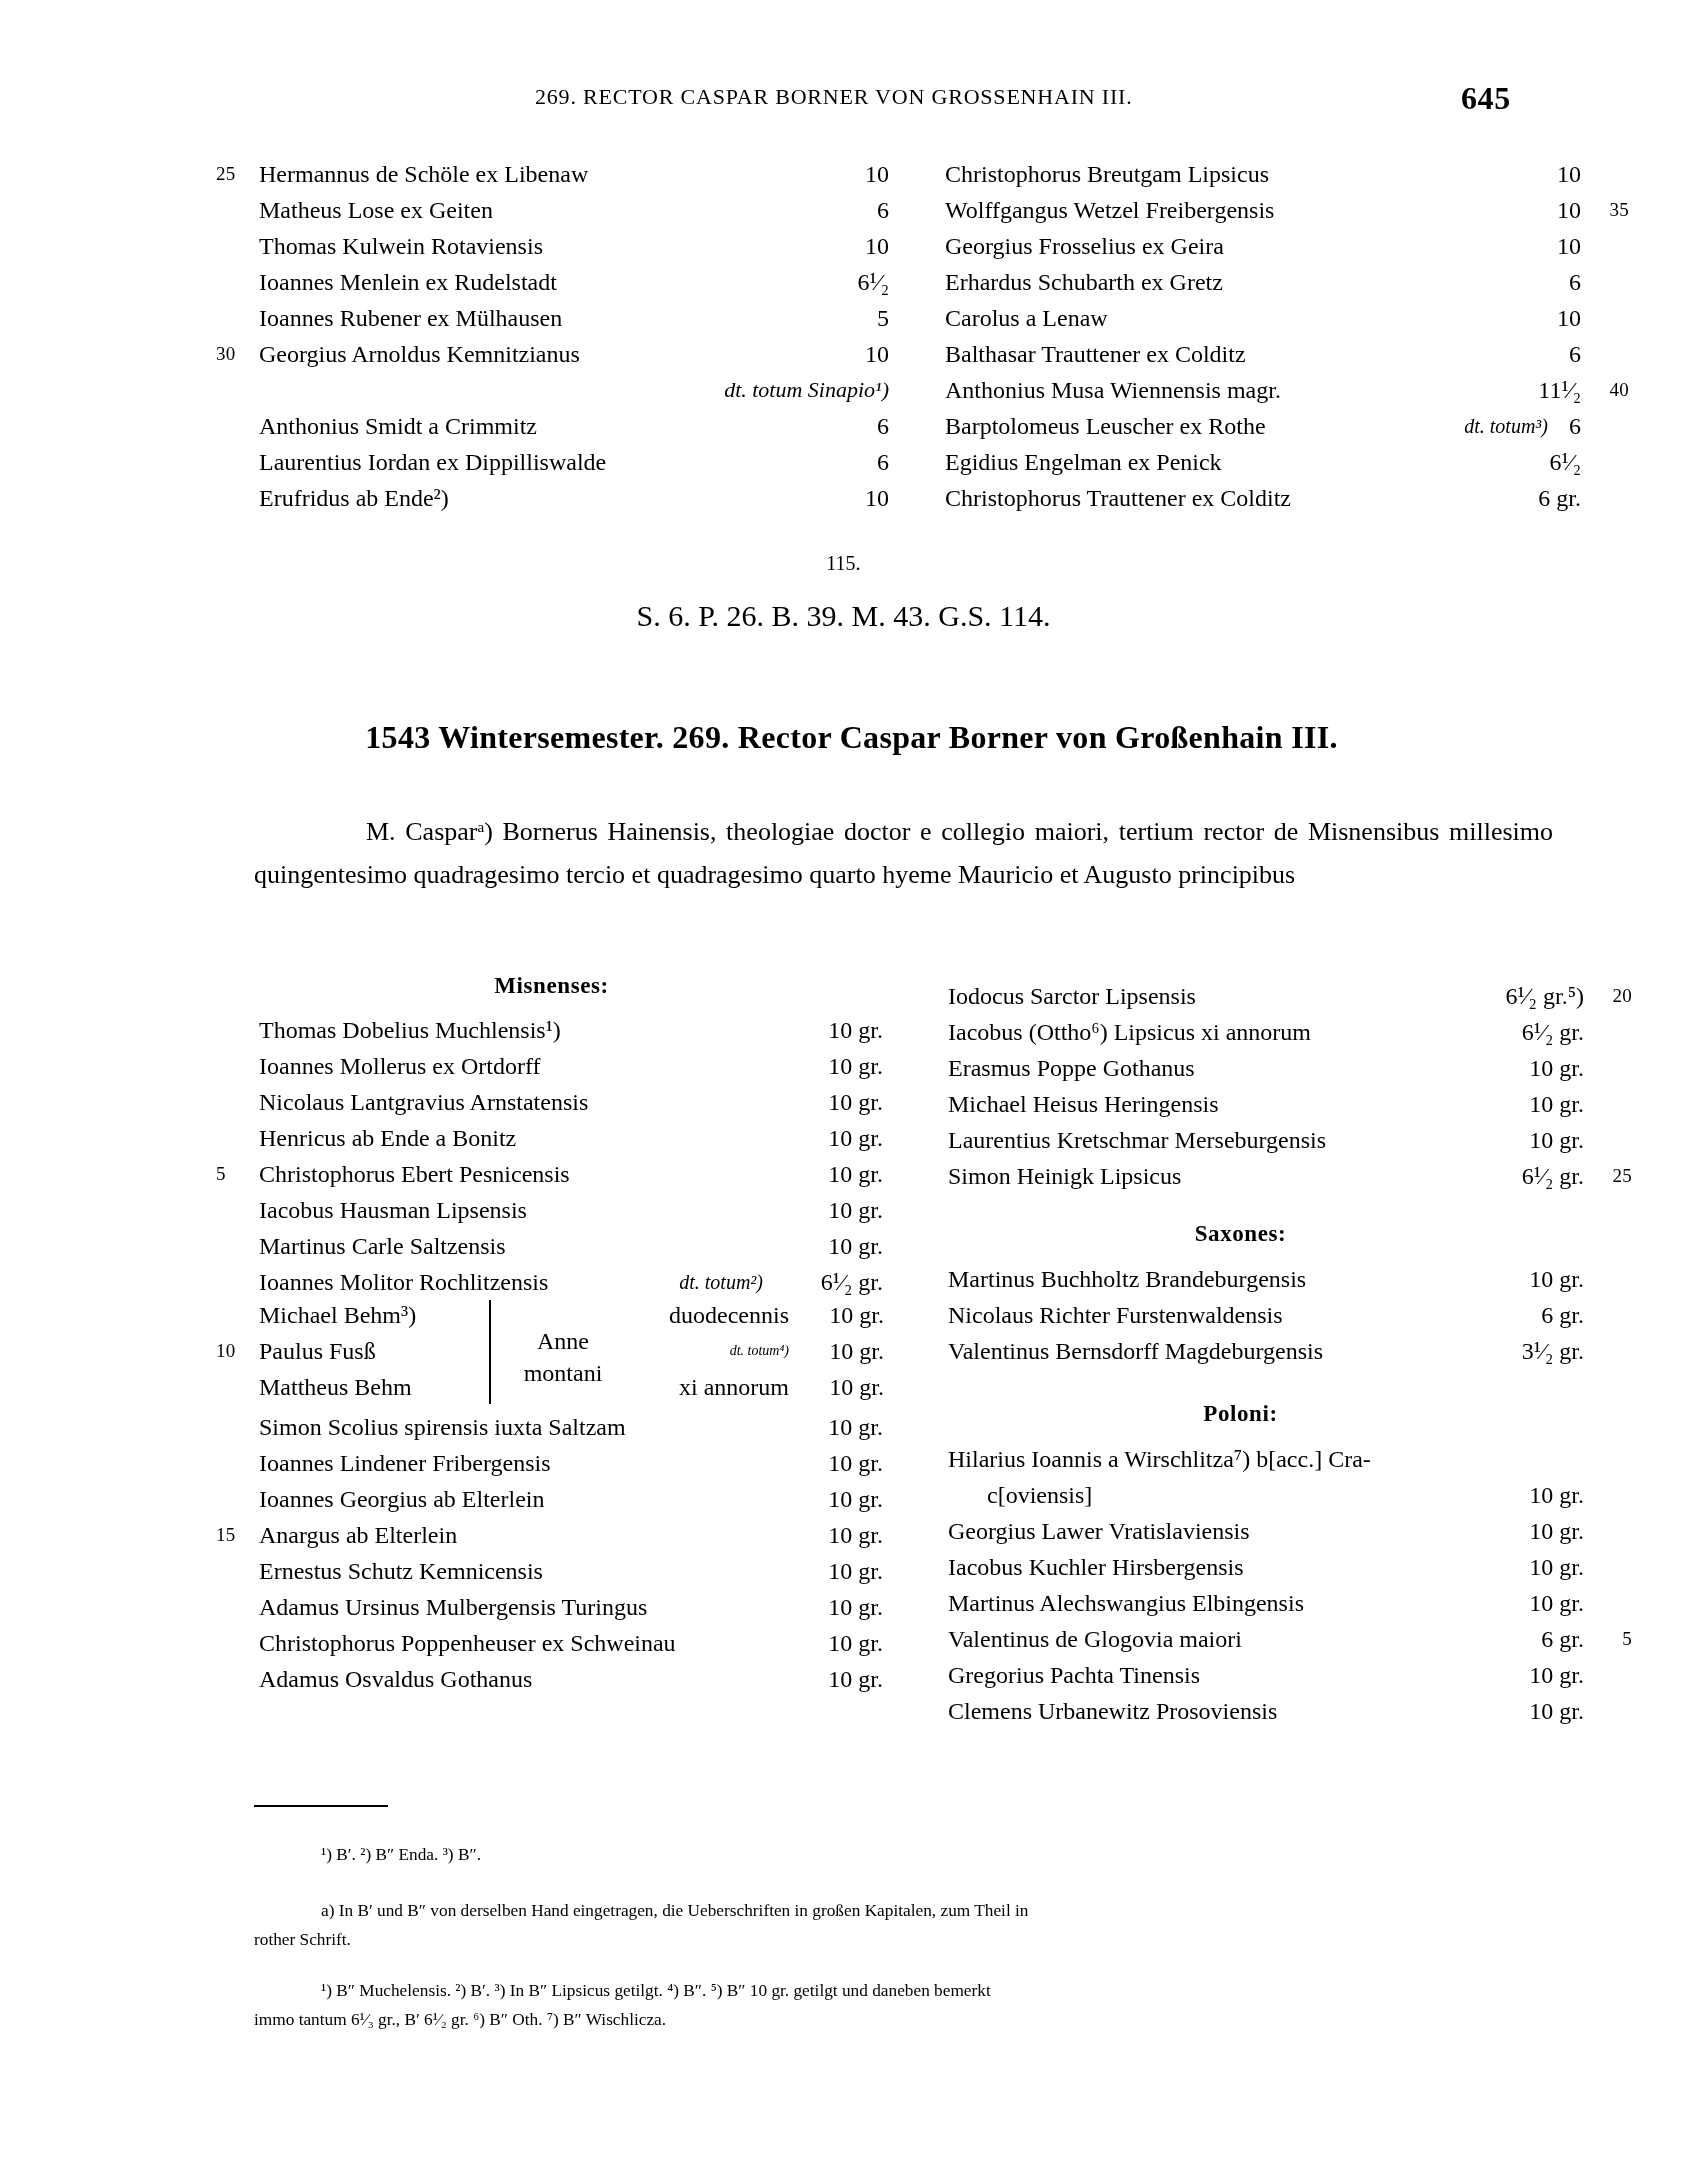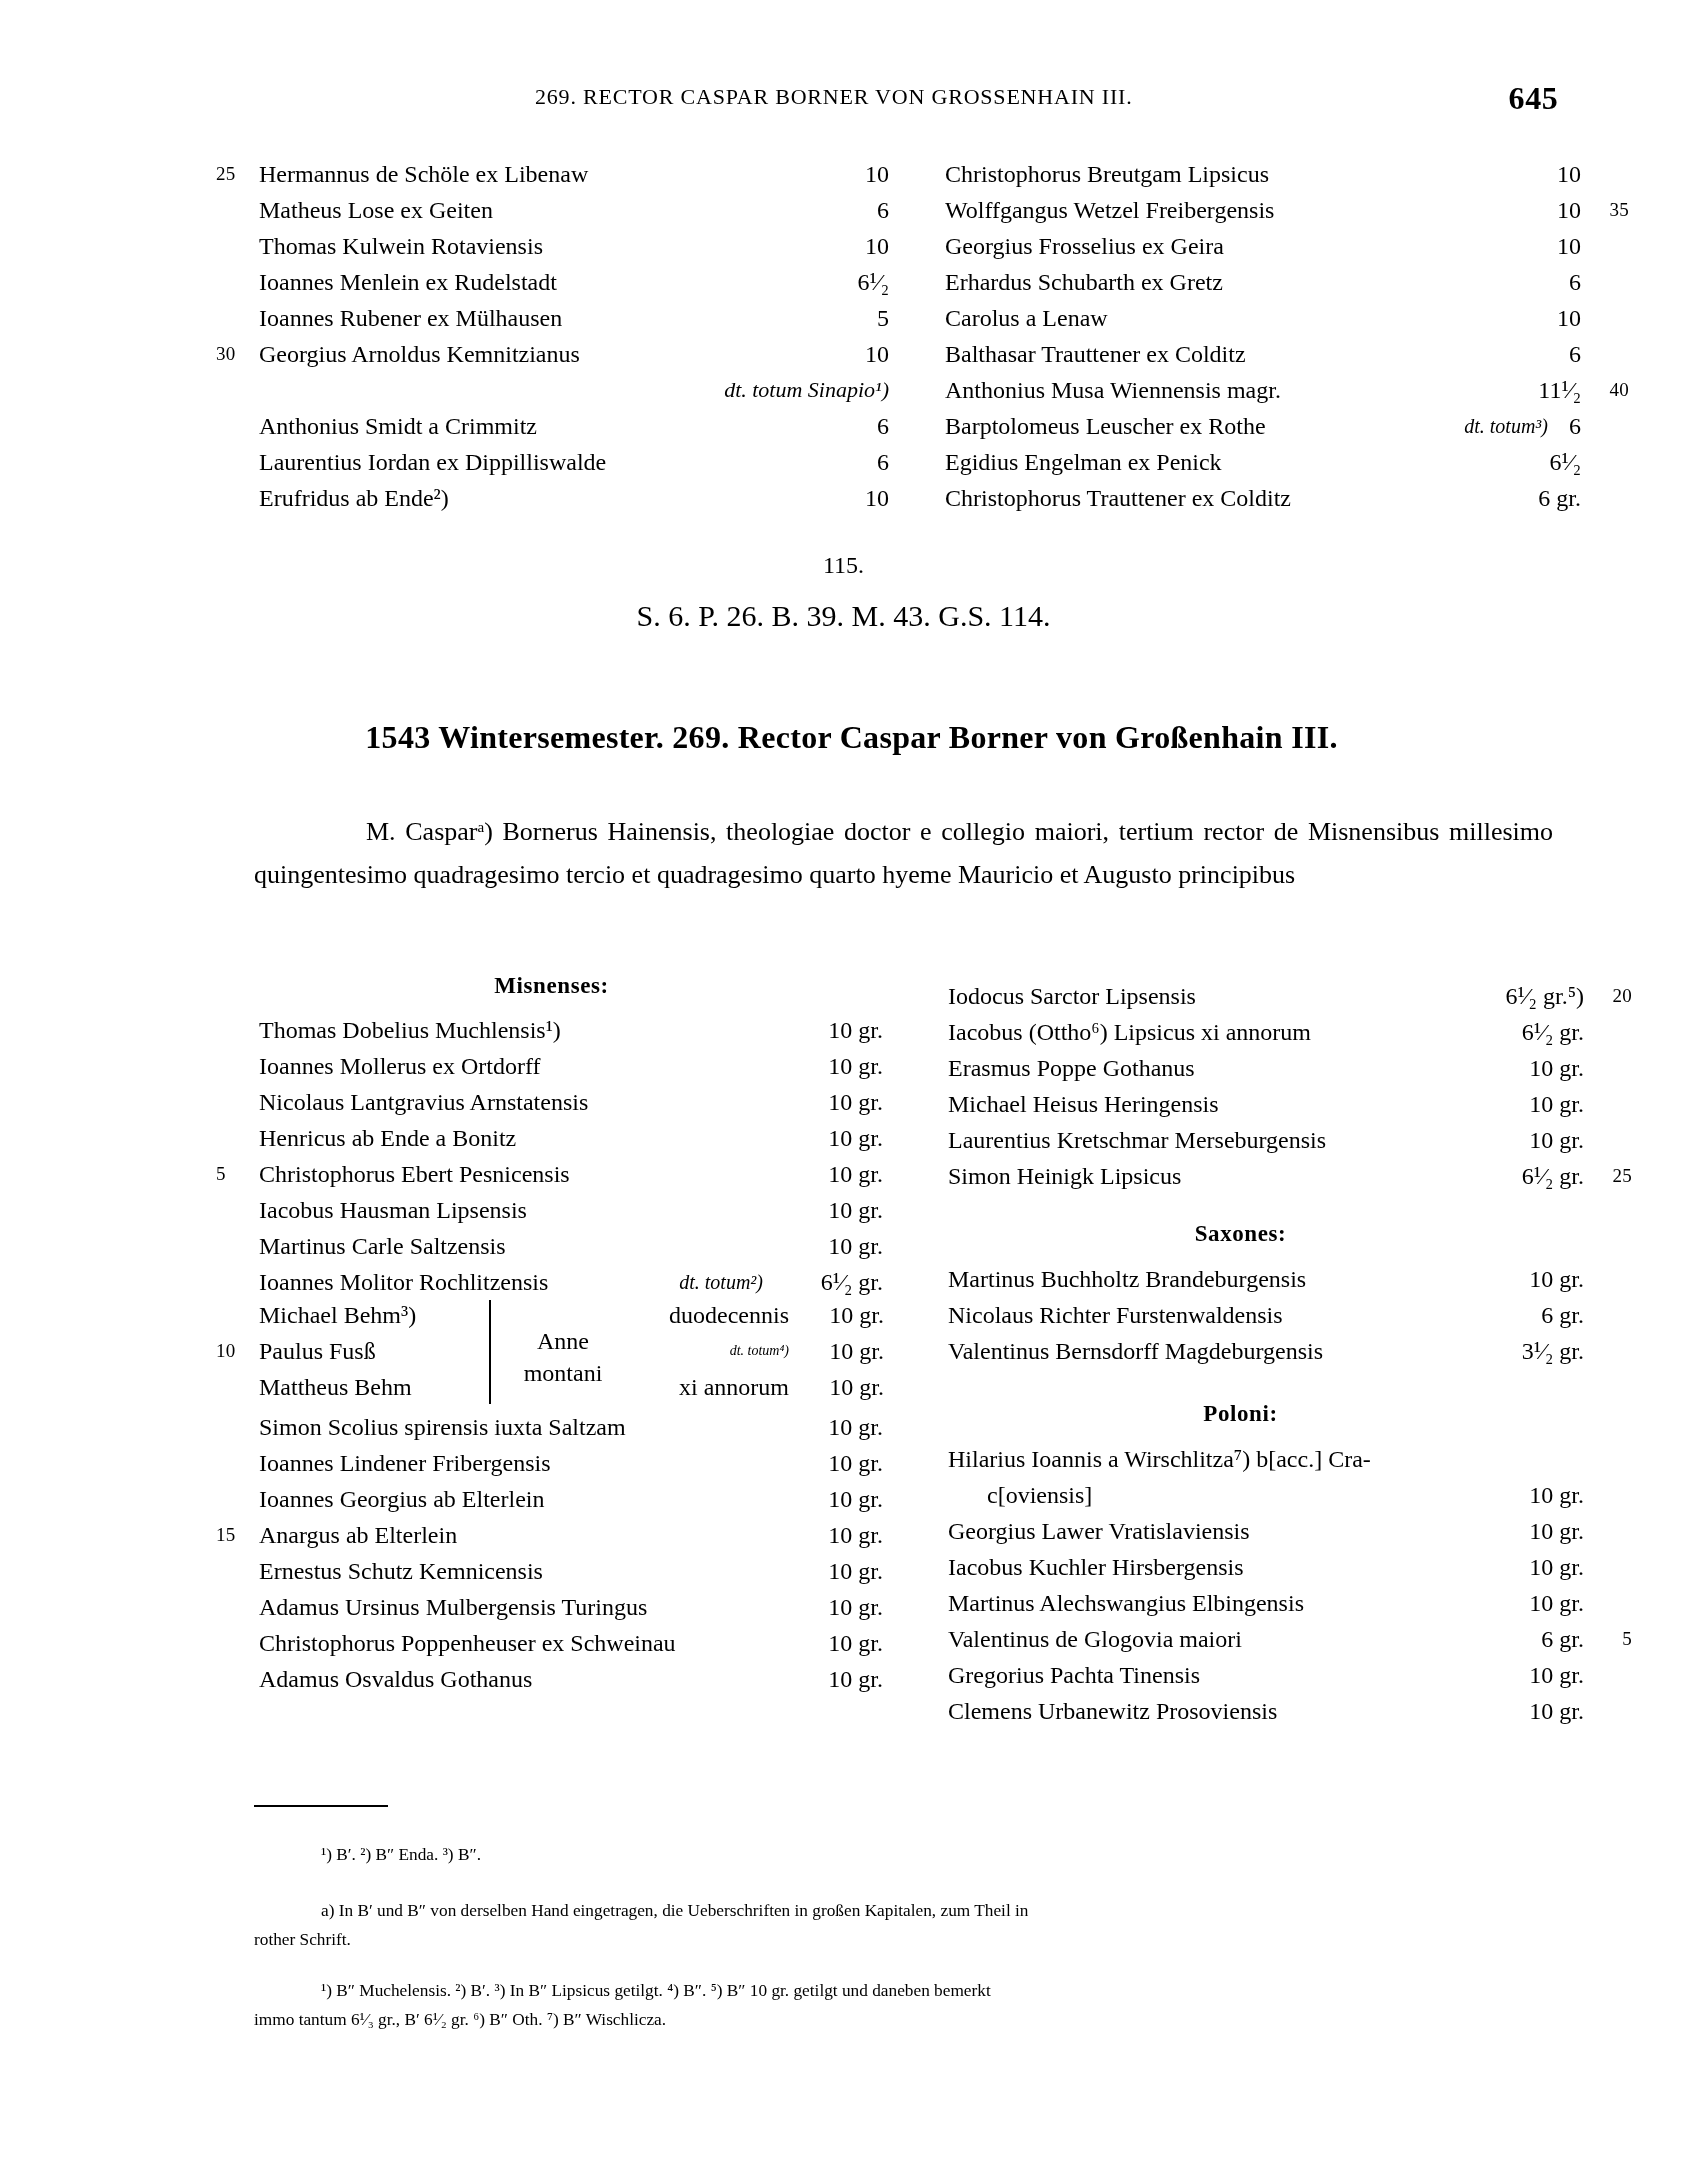--- a/index.html
+++ b/index.html
@@ -16,21 +16,21 @@
   
   .runhead { position:absolute; left:0; top:84px; width:1687px; height:33px; }
   .runhead-title {
     position:absolute; left:535px; top:0; width:781px;
     text-align:left;
     font-size:22px; letter-spacing:0.8px;
     font-family:"Liberation Serif", serif;
   }
   .runhead-page {
     position:absolute; left:1461px; top:-4.5px; width:145px;
-    font-size:32px; font-weight:bold; letter-spacing:0.6px;text-align:center;
+    font-size:32px; font-weight:bold; letter-spacing:0.6px;
   }
 
   
   .col { position:absolute; }
   .entry {
     position:relative;
     height:36px;
     line-height:36px;
     font-size:24px;
     white-space:nowrap;
@@ -42,21 +42,21 @@
   }
   .entry .lineno.right {
     left:auto; right:-48px;
   }
   .entry .nm { position:absolute; left:0; top:0; }
   .entry .amt { position:absolute; right:0; top:0; text-align:right; }
   .entry .note { position:absolute; top:0; font-style:italic; font-size:20px; }
   sup.fn { font-size:0.58em; vertical-align:0.52em; }
 
   .center-line {
-    position:absolute; text-align:center; font-size:24px;
+    position:absolute; text-align:center; font-size:20px;
   }
 
   
   .section-head {
     position:absolute; left:0; top:719px; width:1687px;
     text-align:center;
     font-size:32px;
     font-weight:bold;
     letter-spacing:0.3px;
     font-family:"Liberation Serif", serif;

